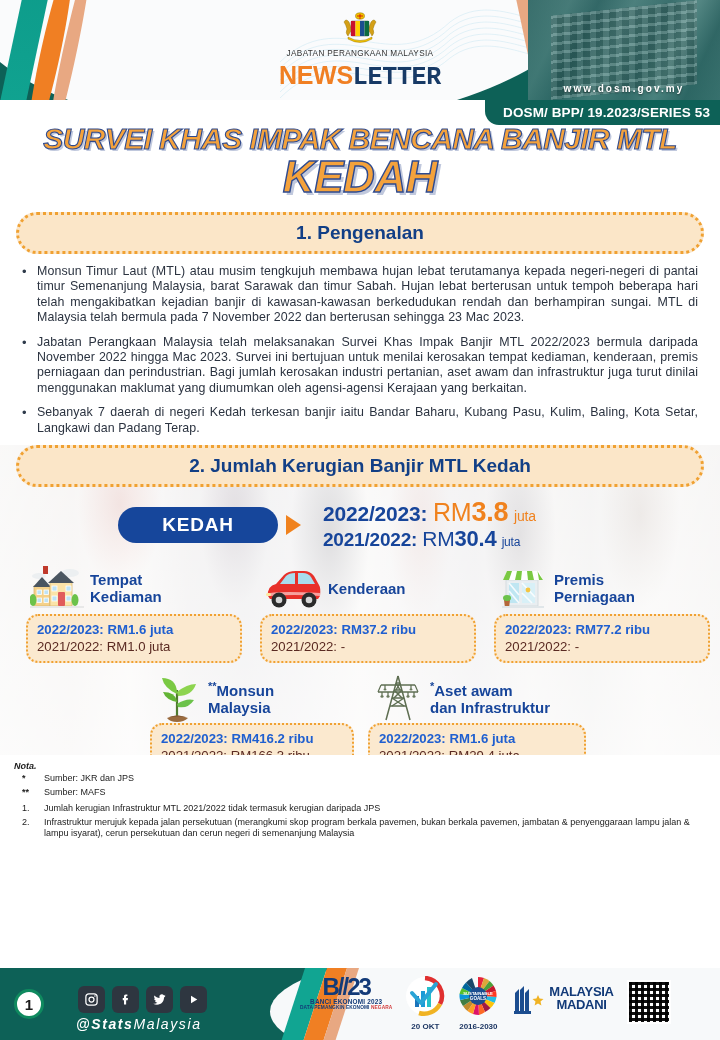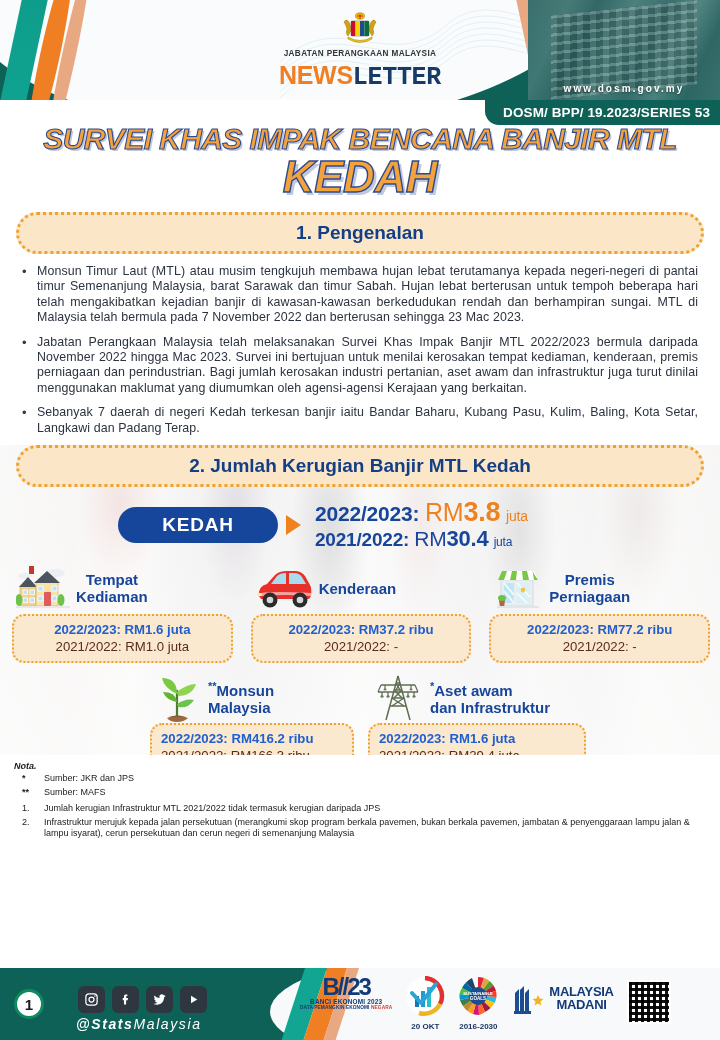--- a/index.html
+++ b/index.html
@@ -39,21 +39,21 @@
 
   .hdr-lines {
     position:absolute; left:280px; top:4px; width:330px; height:96px;
     opacity:.55;
   }
   .logo-block {
     position:absolute; left:0; right:0; top:8px; text-align:center; z-index:5;
   }
   .jata { width:40px; height:40px; margin:0 auto; display:block; }
   .min1 { font-size:8.2px; letter-spacing:.35px; color:#333; font-weight:700; margin-top:2px;}
-  .min2 { font-size:8.2px; letter-spacing:.35px; color:#333; font-weight:700; margin-top:1px;}
+  .min2 { font-size:8.2px; letter-spacing:.35px; color:#333; font-weight:400; margin-top:1px;}
   .newsletter { font-size:25px; font-weight:800; letter-spacing:-.3px; margin-top:3px;}
   .newsletter .n1 { color:#f07f23; }
   .newsletter .n2 { color:#173a66;font-family:Liberation Mono, monospace; }
 
   .bldg {
     position:absolute; right:0; top:0; width:192px; height:100px;
     background:
       linear-gradient(180deg,rgba(13,97,87,.55),rgba(13,97,87,.62)),
       linear-gradient(115deg,#6f7f86 0%,#8d9aa0 18%,#61707a 30%,#9aa6ac 45%,#728189 60%,#aab5ba 72%,#5f6e77 85%,#7c8a91 100%);
     overflow:hidden;
@@ -145,33 +145,33 @@
   .kedah-pill {
     width:160px; height:36px; background:#16469b; border-radius:18px;
     display:flex; align-items:center; justify-content:center;
     color:#fff; font-size:19px; font-weight:800; letter-spacing:.8px;
   }
   .arrow-tri {
     width:0;height:0;border-left:15px solid #f0821e;
     border-top:10px solid transparent; border-bottom:10px solid transparent;
     margin-left:8px;
   }
-  .kedah-figs { margin-left:14px; }
+  .kedah-figs { margin-left:22px; }
   .fig-a { font-size:21px; font-weight:800; color:#17459a; letter-spacing:-.2px; white-space:nowrap;}
   .fig-a .lbl { color:#17459a; }
   .fig-a .rm  { color:#f0821e; font-weight:400; font-size:25px;}
   .fig-a .num { color:#f0821e; font-weight:800; font-size:27px;}
   .fig-a .unit{ color:#f0821e; font-weight:400; font-size:14px;}
   .fig-b { font-size:19px; font-weight:800; color:#17459a; letter-spacing:-.2px; margin-top:-2px; white-space:nowrap;}
   .fig-b .rm { font-weight:400; font-size:21px;}
   .fig-b .num{ font-weight:800; font-size:22px;}
   .fig-b .unit{ font-weight:400; font-size:12px;}
 
   
-  .cards-row { display:flex; padding:10px 10px 0 12px; gap:18px;text-align:center; }
+  .cards-row { display:flex; padding:10px 10px 0 26px; gap:18px; }
   .card { flex:1; position:relative; }
   .card-head { display:flex; align-items:center; gap:6px; height:52px; padding-left:4px;}
   .card-ico { flex:0 0 auto; }
   .card-title {
     font-size:15px; font-weight:800; color:#17459a; line-height:17px;
   }
   .card-title sup { font-size:11px; color:#17459a; }
   .card-box {
     background:#fbe9cf; border:2px dotted #f0a132; border-radius:12px;
     padding:6px 9px 7px 9px;

